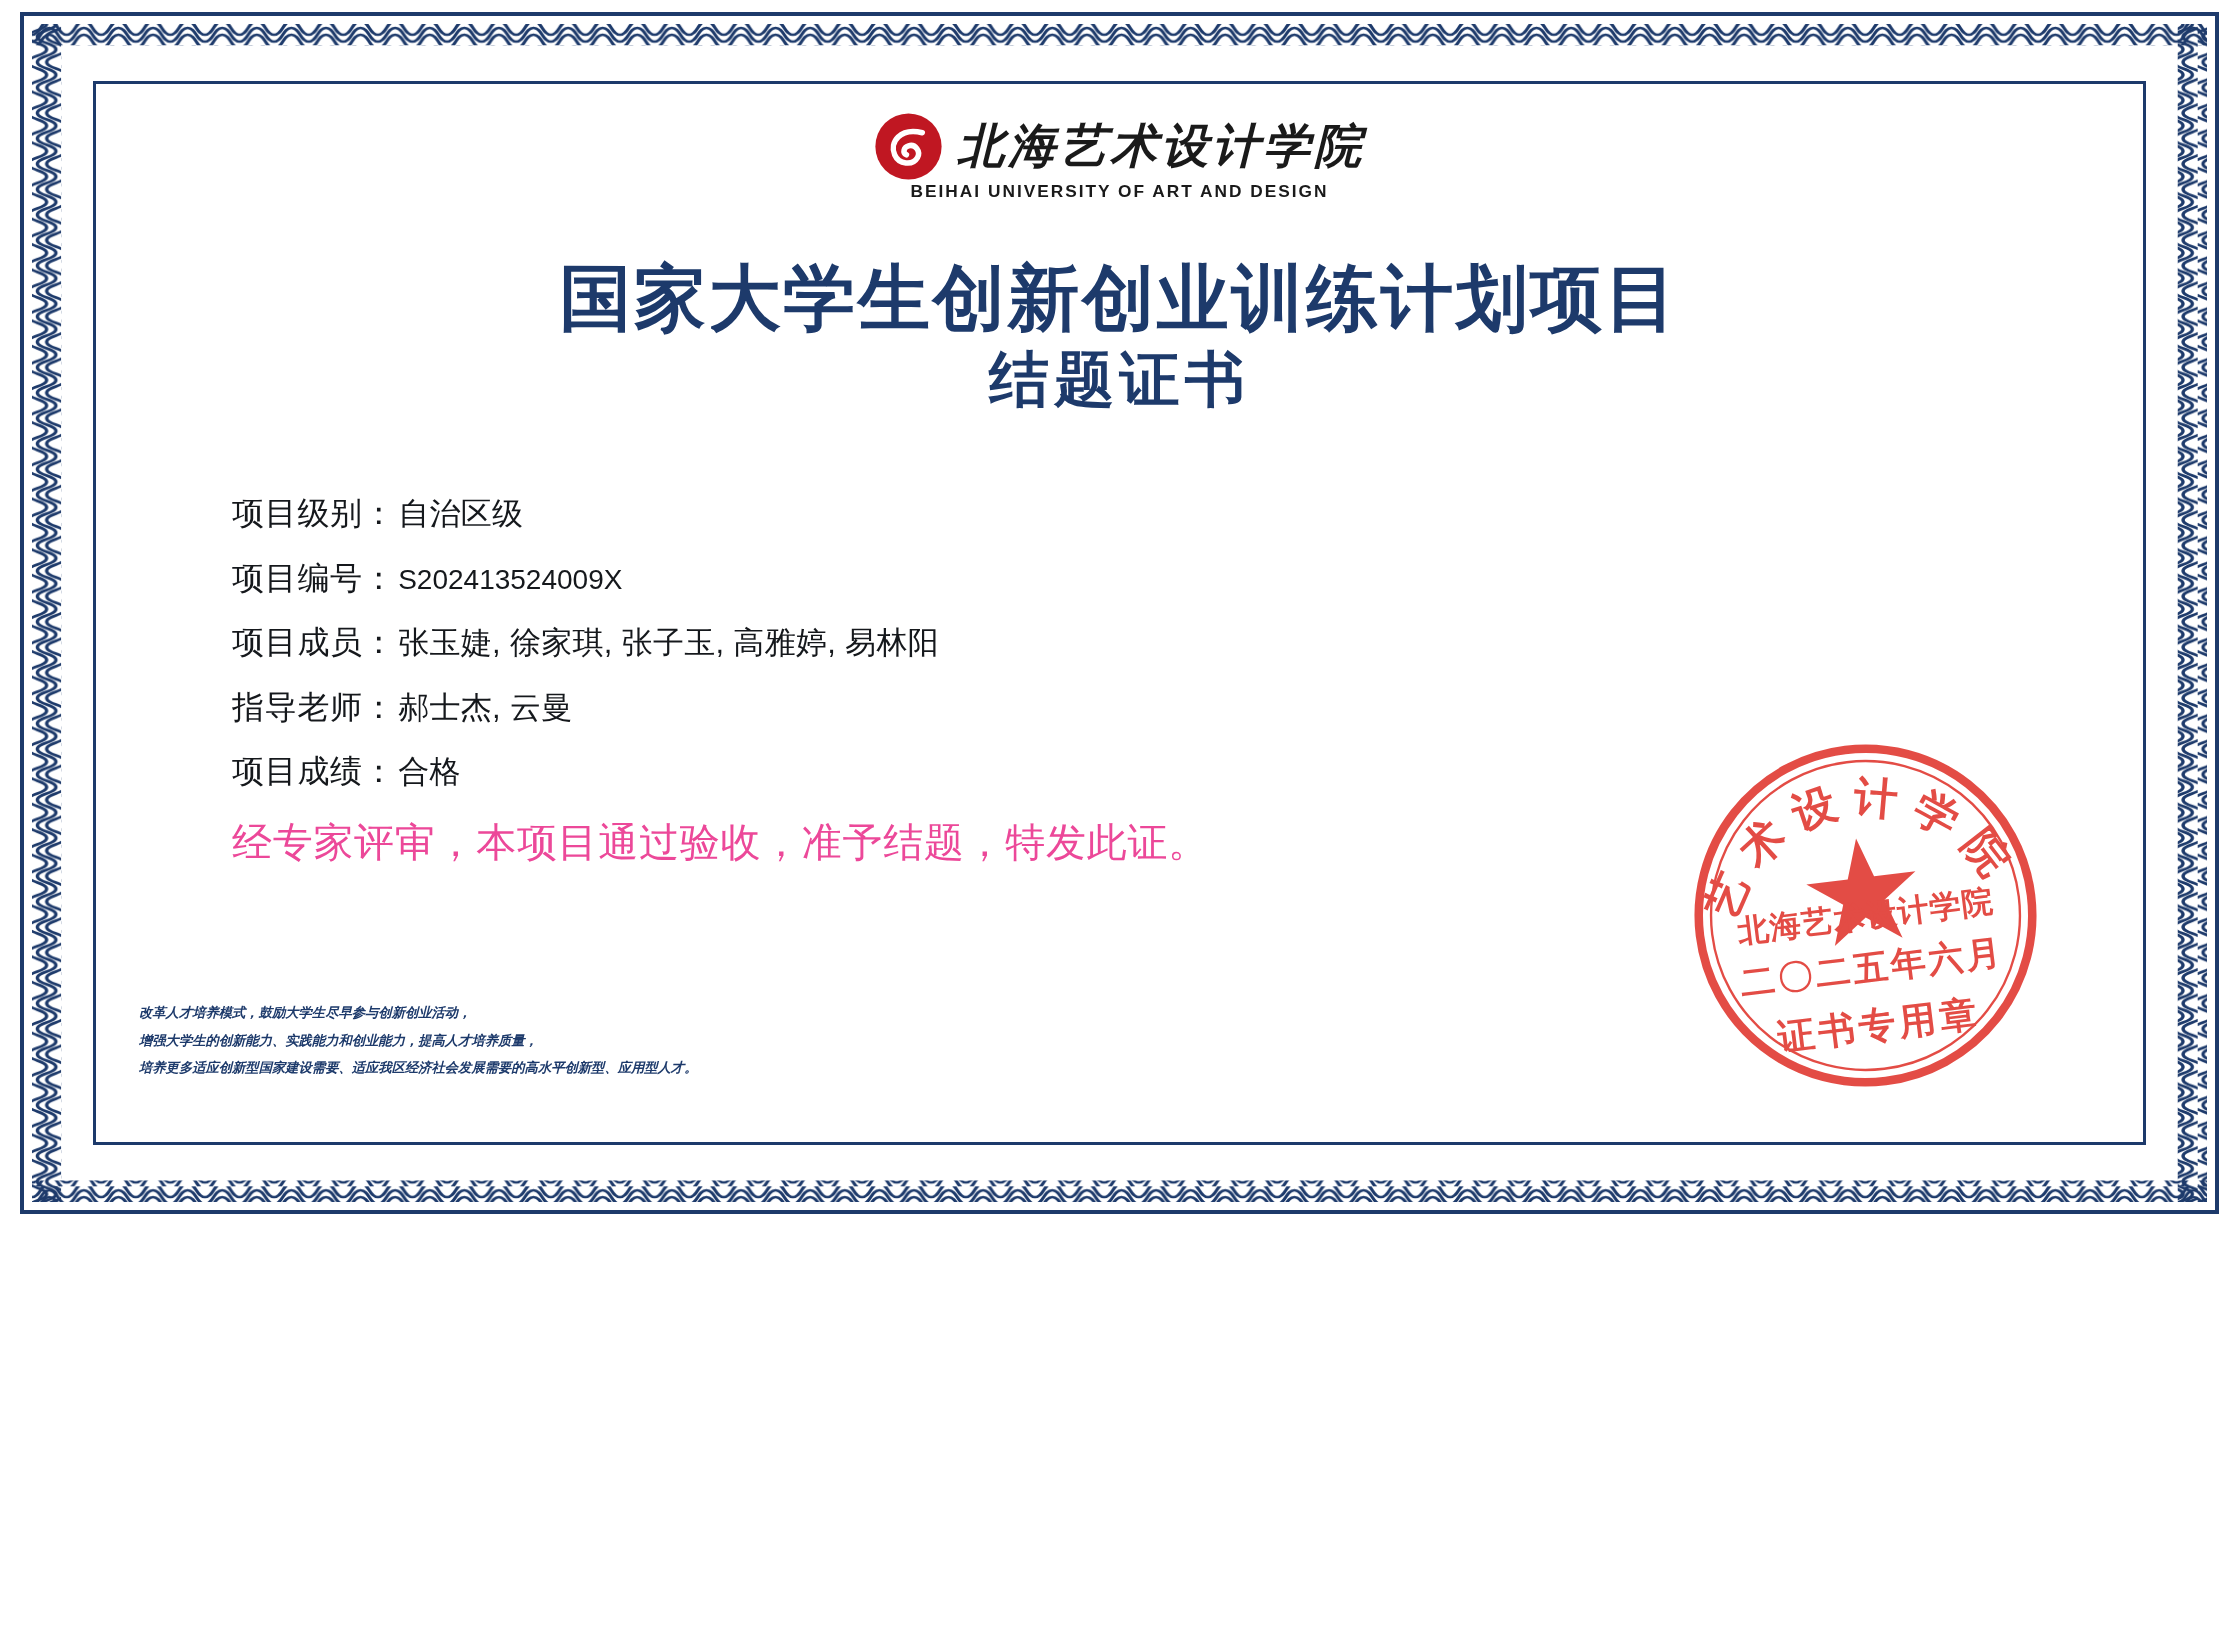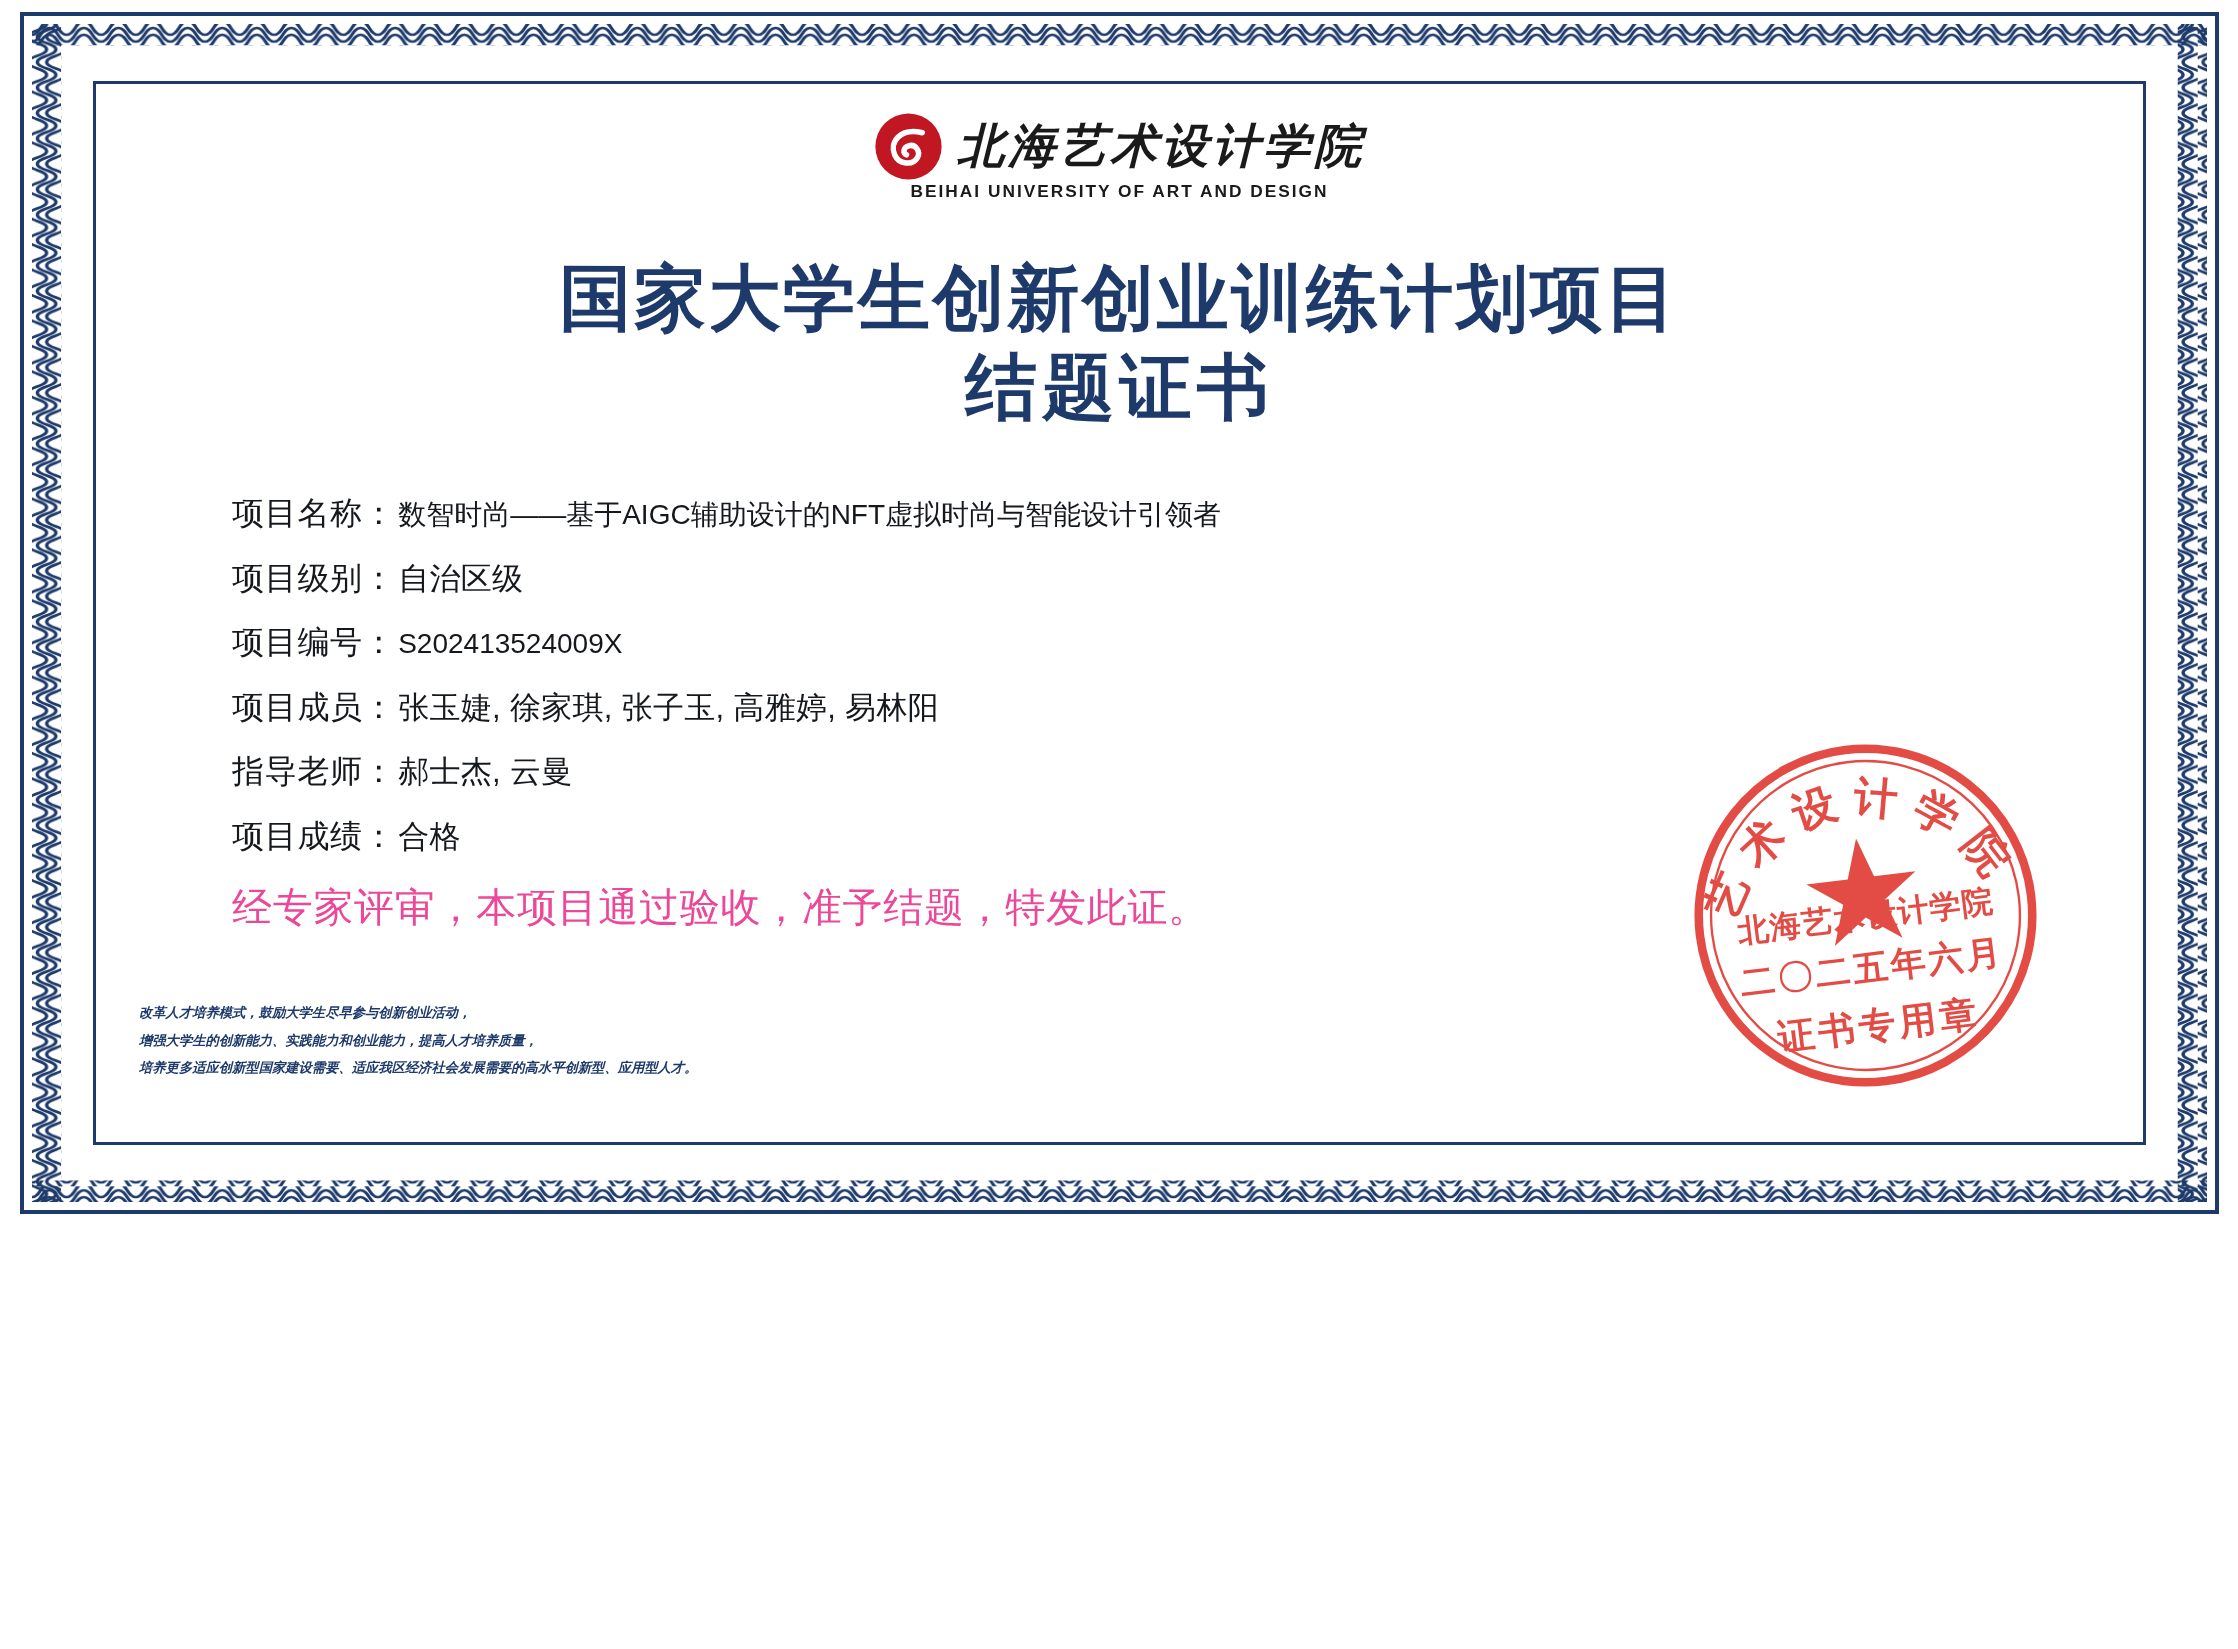--- a/index.html
+++ b/index.html
@@ -114,21 +114,21 @@
     letter-spacing: 2.7px;
     white-space: nowrap;
   }
   .title-2 {
     position: absolute;
     left: 0; right: 0;
     top: 247px;
     text-align: center;
     font-family: "Liberation Serif", serif;
     font-weight: 700;
-    font-size: 72px;
+    font-size: 60px;
     color: #1d3a6b;
     letter-spacing: 5.3px;
     white-space: nowrap;
   }
 
   
   .fields {
     position: absolute;
     left: 126px;
     right: 40px;
@@ -231,24 +231,20 @@
         <span class="logo-cn">北海艺术设计学院</span>
       </div>
       <div class="logo-en">BEIHAI UNIVERSITY OF ART AND DESIGN</div>
     </div>
 
     <div class="title-1">国家大学生创新创业训练计划项目</div>
     <div class="title-2">结题证书</div>
 
     <div class="fields">
 
-      <div class="field-row">
-        <span class="field-label">项目名称：</span>
-        <span class="field-value small">数智时尚——基于AIGC辅助设计的NFT虚拟时尚与智能设计引领者</span>
-      </div>
 
       <div class="field-row">
         <span class="field-label">项目级别：</span>
         <span class="field-value">自治区级</span>
       </div>
 
       <div class="field-row">
         <span class="field-label">项目编号：</span>
         <span class="field-value small">S202413524009X</span>
       </div>

